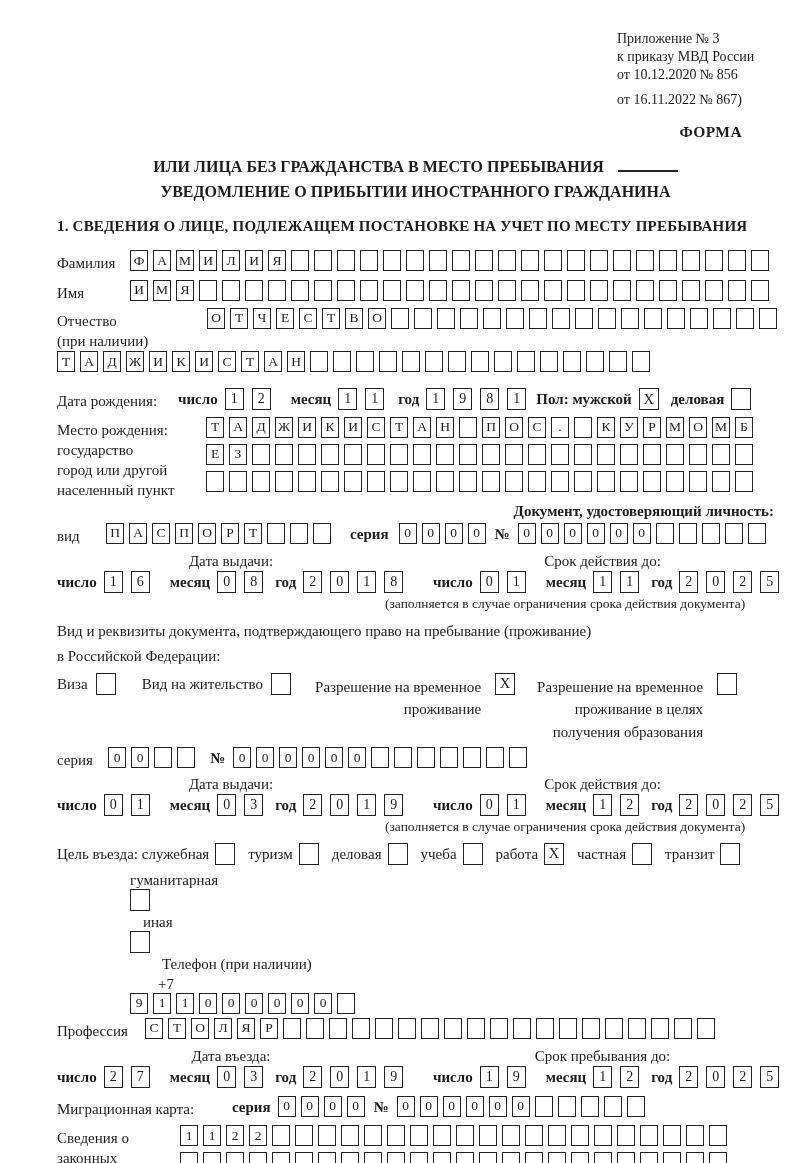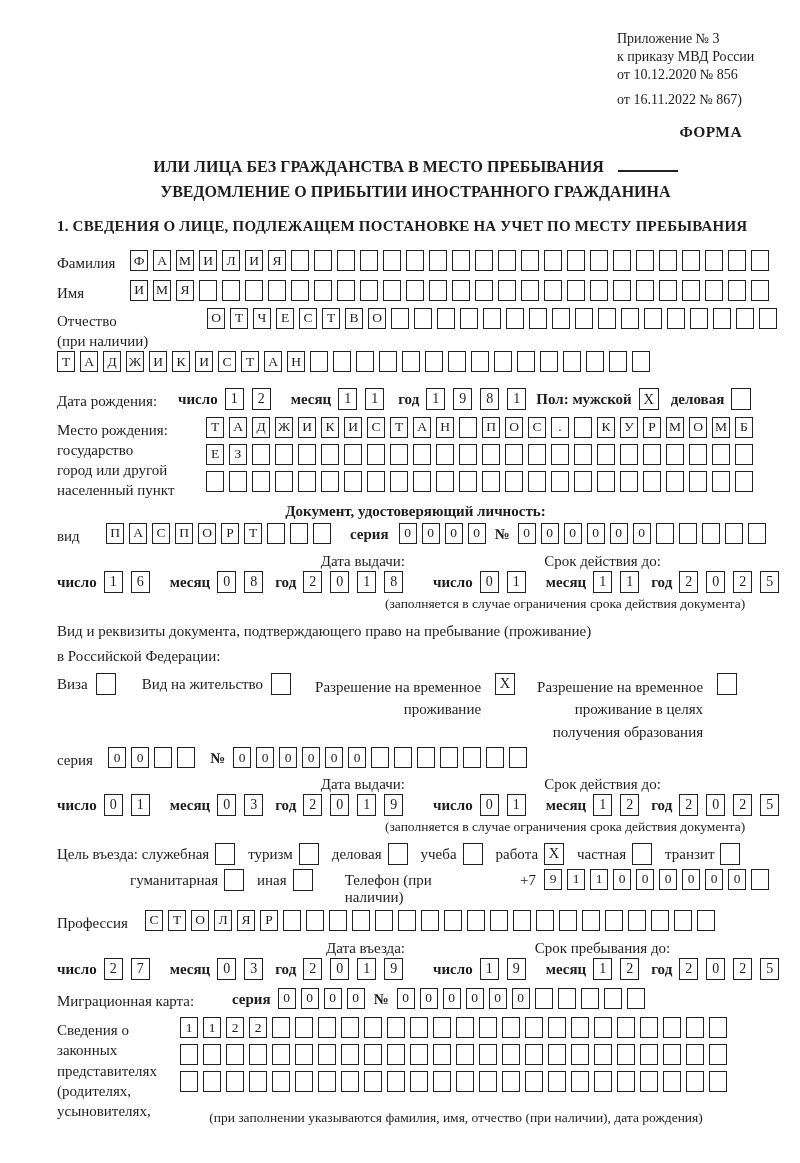--- a/index.html
+++ b/index.html
@@ -27,21 +27,21 @@
   .cell { flex:none; width:18px; height:21px; border:1.6px solid #222; margin-right:5px;
           display:flex; align-items:center; justify-content:center; font-size:13.5px; background:#fff; }
   .dates .cell { width:19px; height:22px; margin-right:8px; font-size:14px; }
   .boxes .cell { width:20px; height:22px; margin-right:0; font-size:14.5px; }
   .cellcol { display:flex; flex-direction:column; gap:6px; flex:none; }
 
   .dlabel { flex:none; padding-top:3px; margin:0 7px 0 12px;font-weight:bold; }
   .dlabel.first { margin-left:0; }
 
   .dates-head { display:flex; margin-top:7px; }
-  .dh-left { width:348px; text-align:right; flex:none;font-family:Liberation Serif, serif; }
+  .dh-left { width:348px; text-align:center; flex:none;font-family:Liberation Serif, serif; }
   .dh-right { flex:1; text-align:center; padding-left:26px; }
   .dgroup { display:flex; flex:none; align-items:flex-start; }
   .dgroup.left { width:348px; }
   .note { font-size:13.5px; margin-top:3px; padding-left:328px; }
 
   .restext { margin-top:7px; line-height:1.7; }
   .chk-row { display:flex; align-items:flex-start; margin-top:3px; }
   .chk-item { display:flex; align-items:flex-start; }
   .chk-label { padding-top:3px; }
   .chk-center { text-align:right; line-height:1.5; }
@@ -322,21 +322,21 @@
           <span class="cell"></span>
           <span class="cell"></span>
           <span class="cell"></span>
           <span class="cell"></span>
           <span class="cell"></span>
           <span class="cell"></span>
         </div>
     </div>
   </div>
 
-  <div style="text-align:center; font-weight:bold; margin-top:2px;">Документ, удостоверяющий личность:</div>
+  <div style="text-align:right; font-weight:bold; margin-top:2px;">Документ, удостоверяющий личность:</div>
 
   <div class="frow" style="margin-top:3px;">
     <div class="flabel w49">вид</div>
     <div class="cells">
         <span class="cell">П</span>
         <span class="cell">А</span>
         <span class="cell">С</span>
         <span class="cell">П</span>
         <span class="cell">О</span>
         <span class="cell">Р</span>
@@ -549,21 +549,21 @@
     <span class="chk-label">частная</span>
     <div class="cells boxes">
         <span class="cell"></span>
       </div>
     <span class="chk-label">транзит</span>
     <div class="cells boxes">
         <span class="cell"></span>
       </div>
   </div>
 
-  <div class="purp-row indent73" style="margin-top:4px;">
+  <div class="purp-row indent73" style="margin-top:4px;flex-direction:column;">
     <span class="chk-label first">гуманитарная</span>
     <div class="cells boxes">
         <span class="cell"></span>
       </div>
     <span class="chk-label">иная</span>
     <div class="cells boxes">
         <span class="cell"></span>
       </div>
     <span class="chk-label" style="margin-left:32px;">Телефон (при наличии)</span>
     <span class="chk-label" style="margin-left:28px; margin-right:8px;">+7</span>

